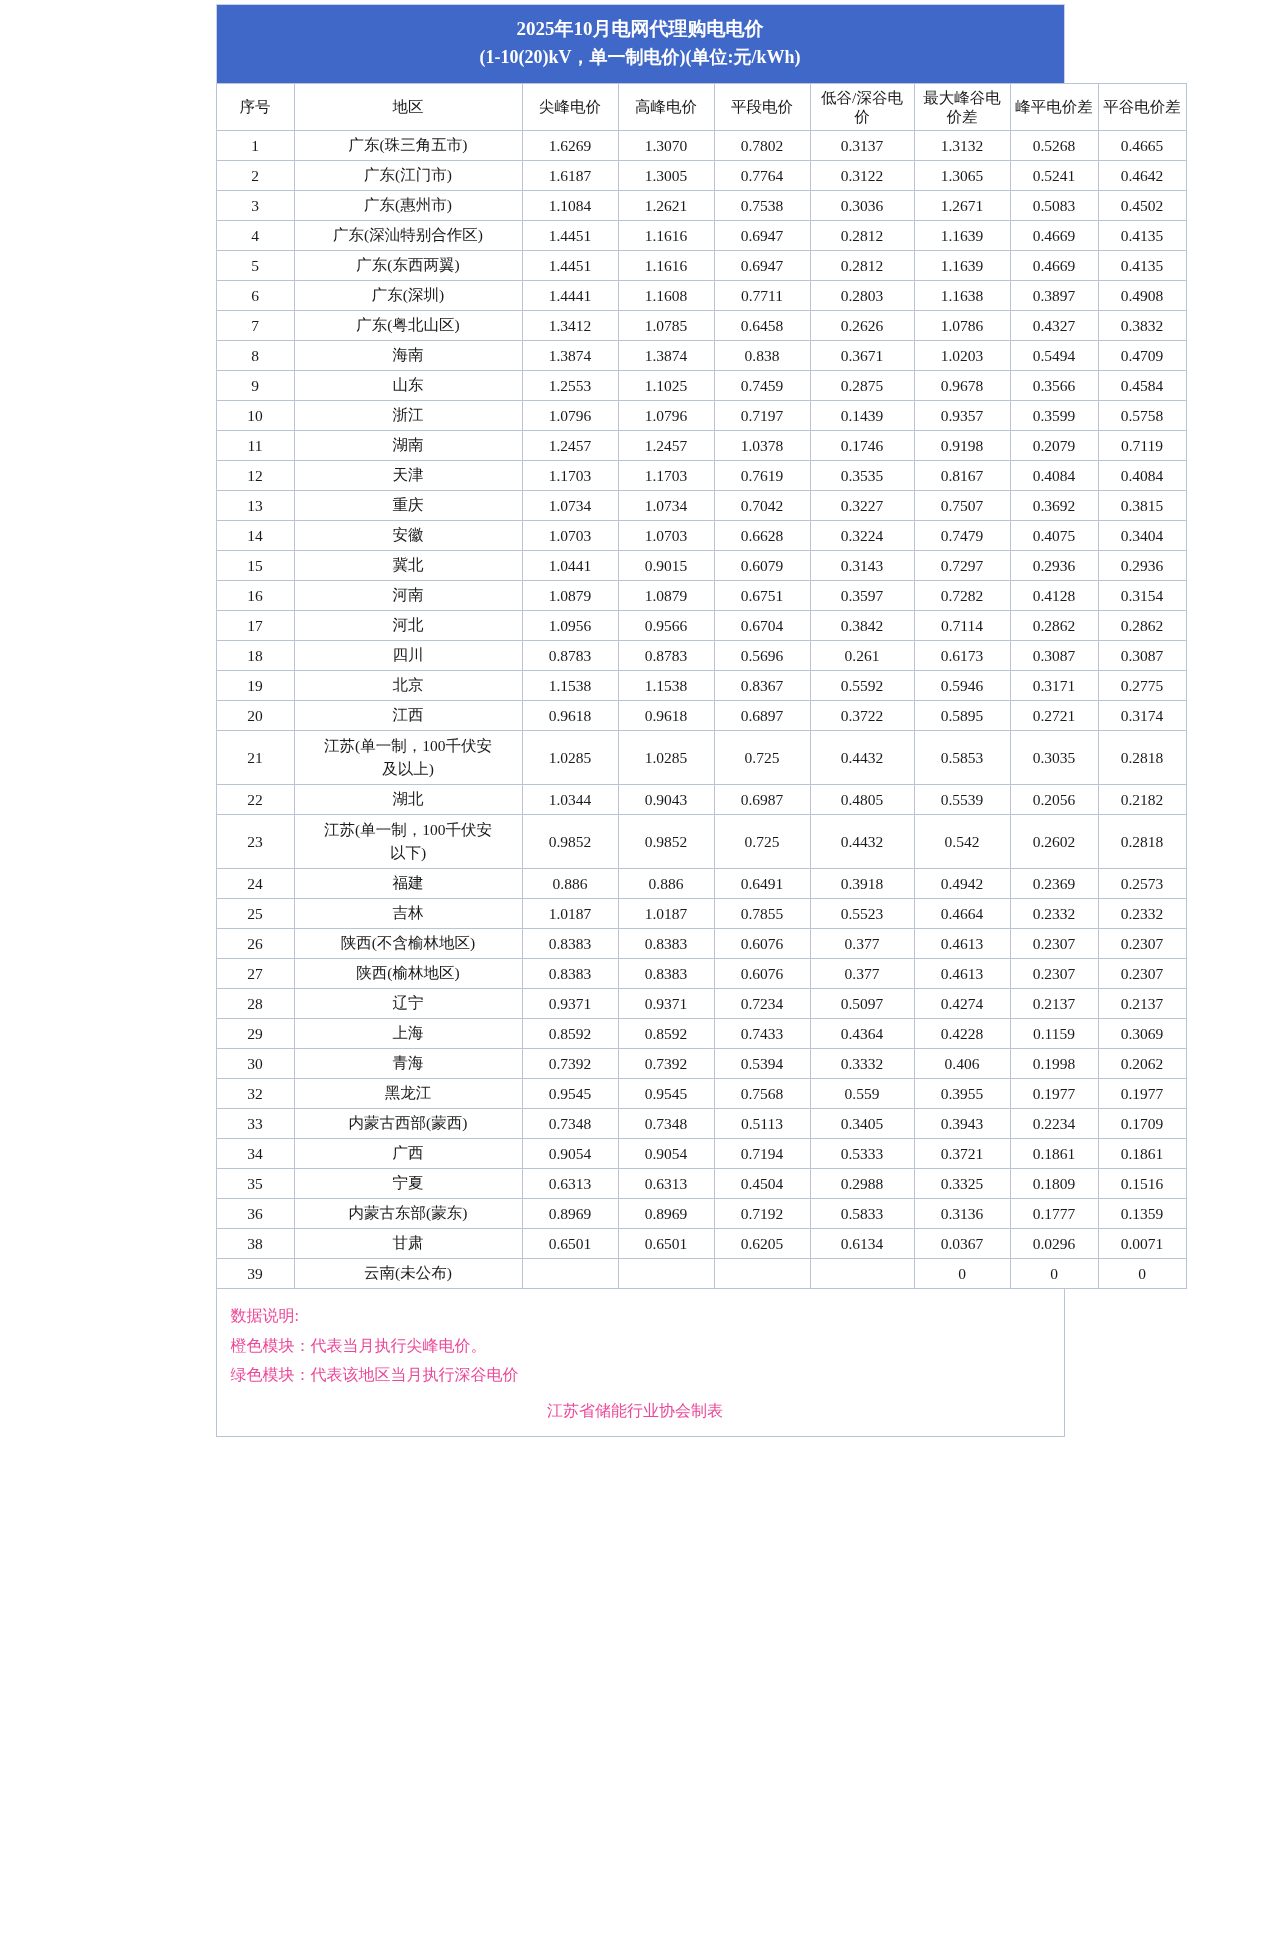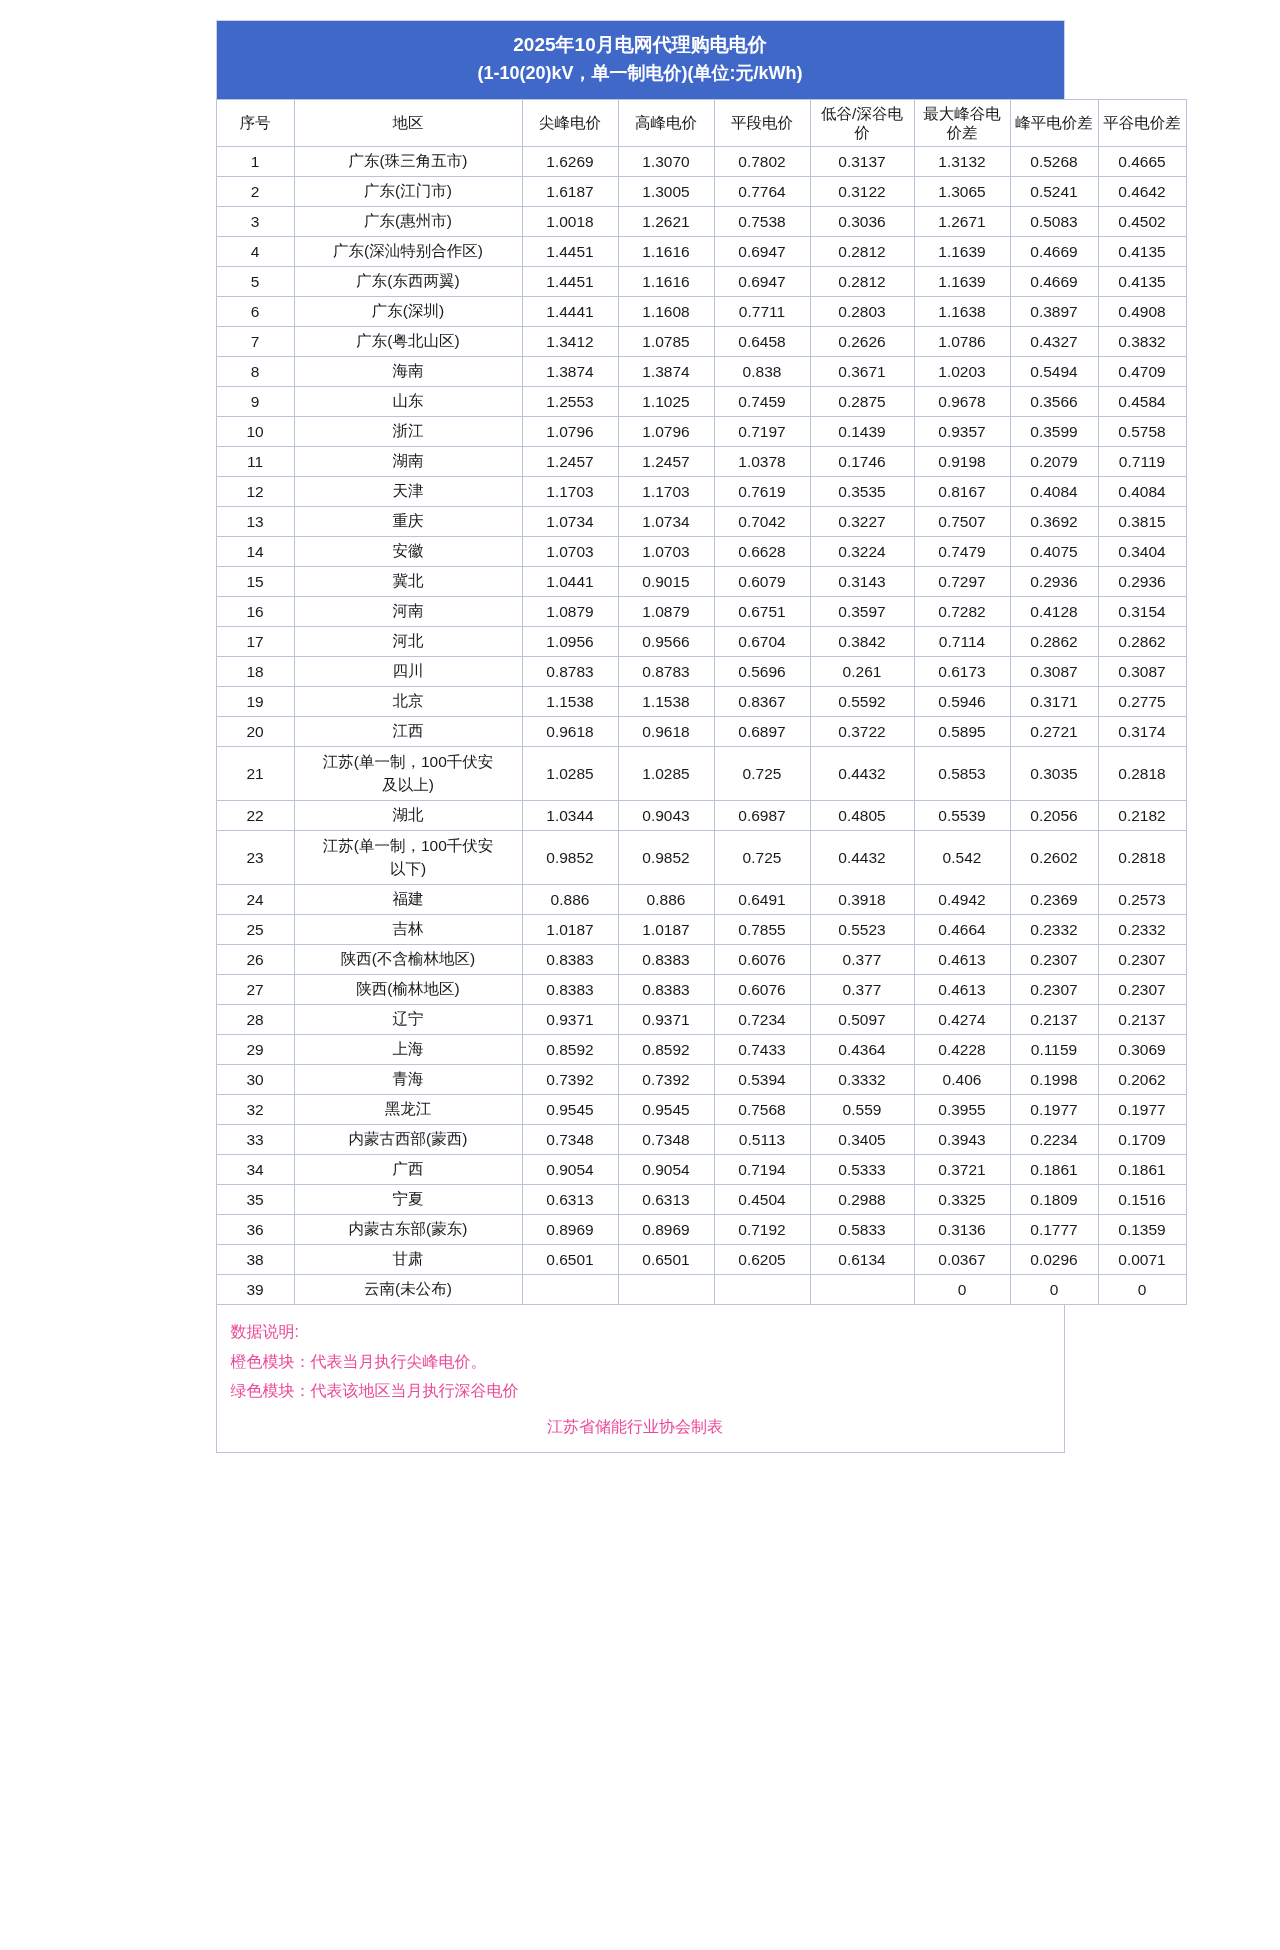--- a/index.html
+++ b/index.html
@@ -9,21 +9,22 @@
     background: #ffffff;
     font-family: "Liberation Sans", "DejaVu Sans", sans-serif;
   }
   body {
     width: 1280px;
     min-height: 1950px;
   }
   .sheet {
     width: 849px;
     margin: 0 auto;
-    padding-top: 20px;
+    padding-top: 4px;
+    font-family: Liberation Serif, serif;
   }
   .title-bar {
     background: #4068c8;
     color: #ffffff;
     text-align: center;
     font-weight: bold;
     font-size: 19px;
     line-height: 1.5;
     padding: 10px 4px 12px 4px;
     border: 1px solid #c9d2ea;
@@ -143,21 +144,21 @@
           <td>1.3005</td>
           <td>0.7764</td>
           <td>0.3122</td>
           <td class="hl-blue">1.3065</td>
           <td>0.5241</td>
           <td>0.4642</td>
         </tr>
         <tr class="row">
           <td>3</td>
           <td class="region hl-region">广东(惠州市)</td>
-          <td class="hl-orange">1.0018</td>
+          <td class="hl-orange">1.1084</td>
           <td>1.2621</td>
           <td>0.7538</td>
           <td>0.3036</td>
           <td class="hl-blue">1.2671</td>
           <td>0.5083</td>
           <td>0.4502</td>
         </tr>
         <tr class="row">
           <td>4</td>
           <td class="region hl-region">广东(深汕特别合作区)</td>

